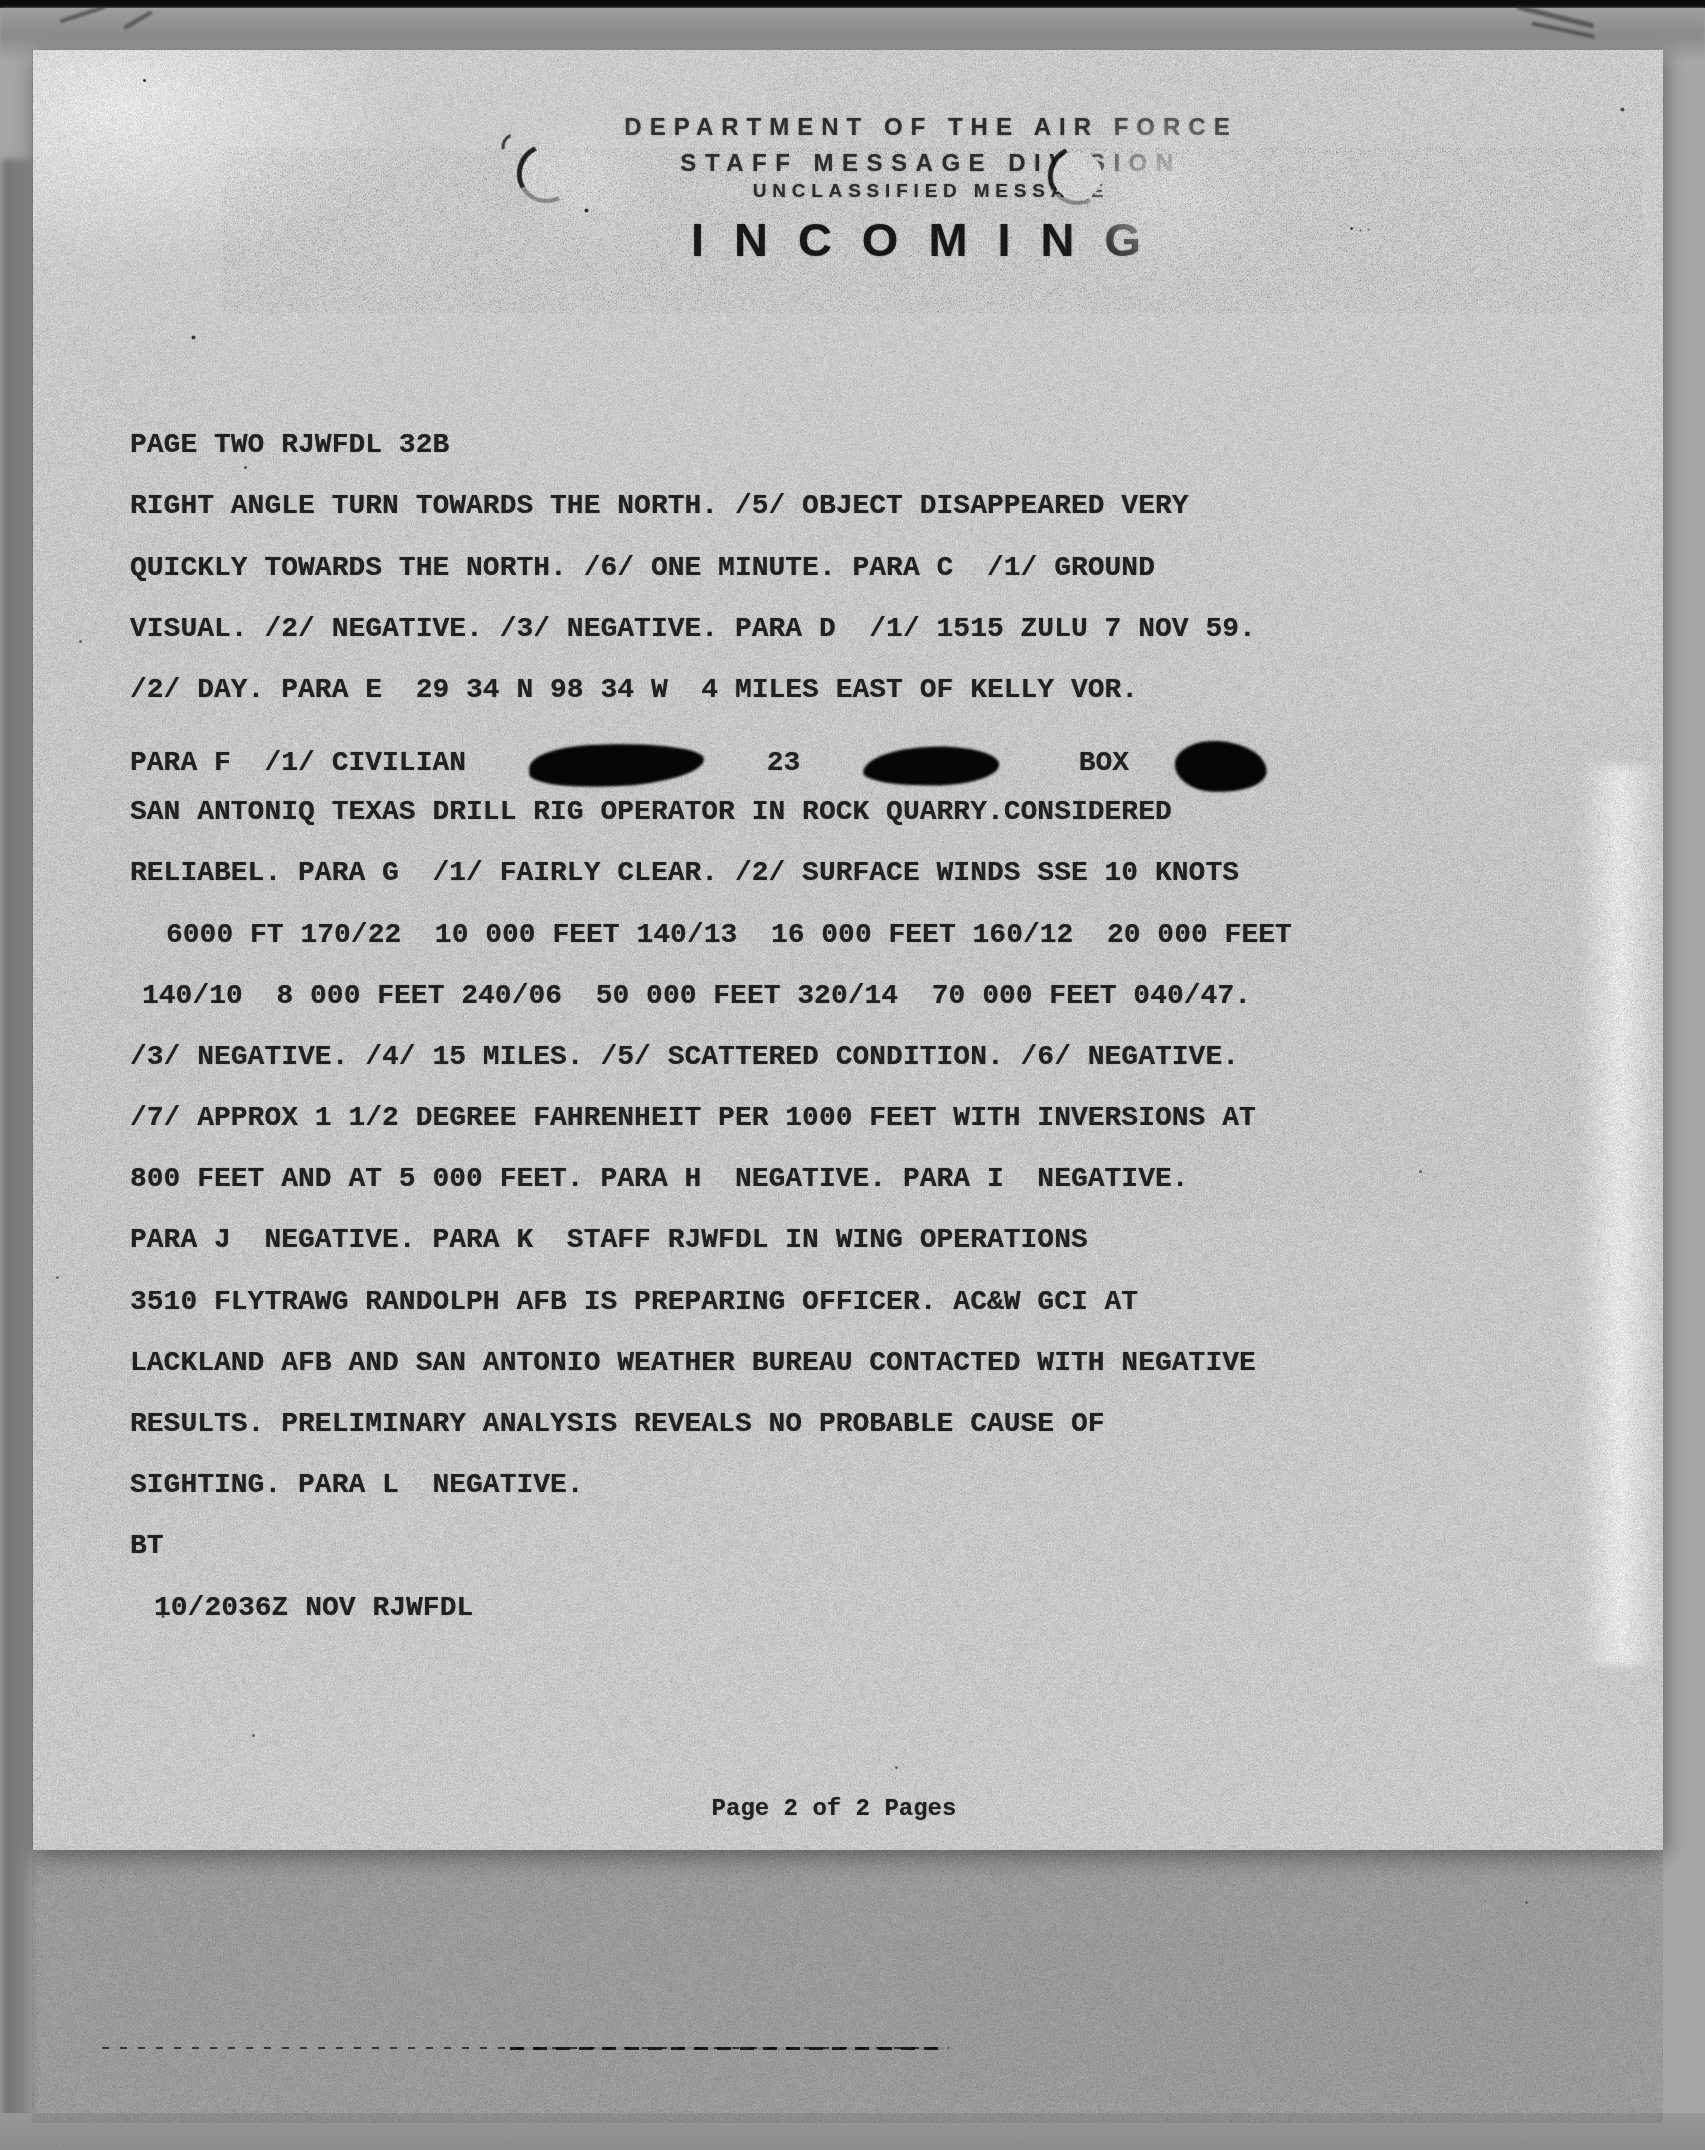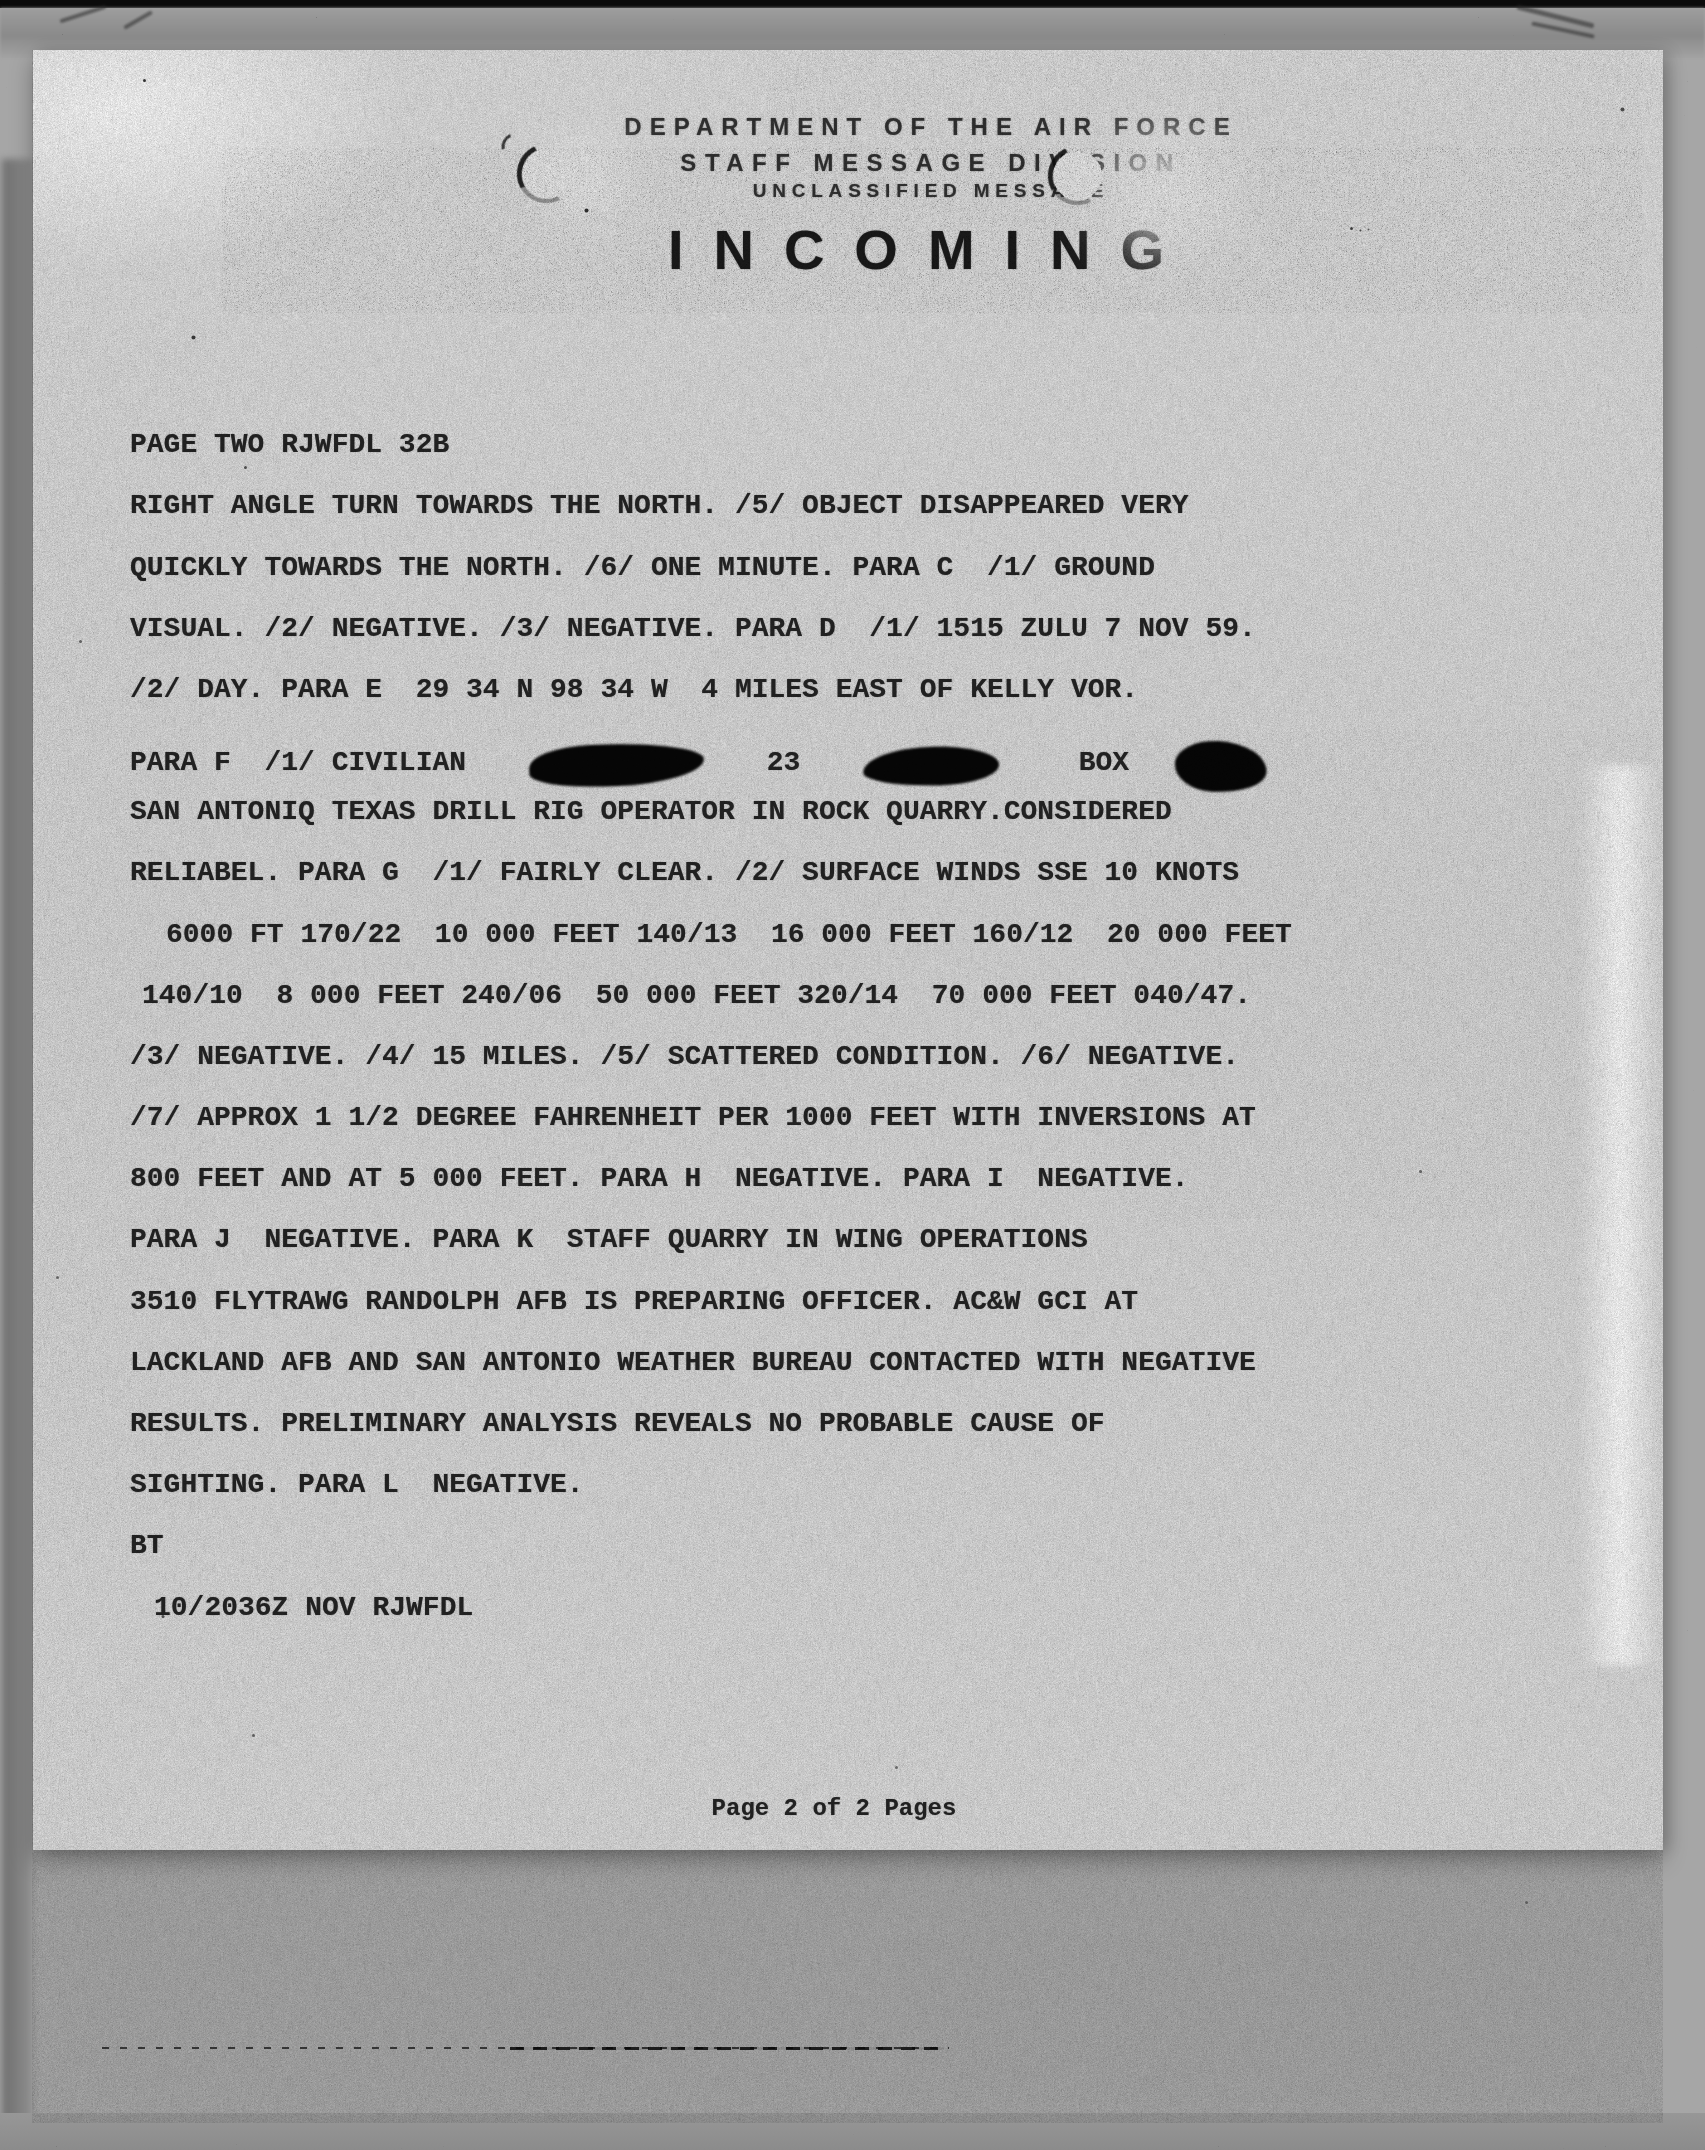--- a/index.html
+++ b/index.html
@@ -33,21 +33,21 @@
     background:linear-gradient(90deg,rgba(255,255,255,0),rgba(255,255,255,.85) 55%,rgba(230,230,230,.25));
     filter:blur(4.2px);}
 
   
   .stamp{position:absolute;left:898px;top:62px;transform:translateX(-50%);
     text-align:center;color:rgba(32,32,32,.82);filter:blur(0.4px);white-space:nowrap;}
   .stamp div{text-shadow:0 0 1.6px rgba(45,45,45,.55);}
   .s1{font-size:24px;font-weight:700;letter-spacing:8px;line-height:29px;}
   .s2{font-size:24px;font-weight:700;letter-spacing:8.5px;line-height:29px;margin-top:7.4px;}
   .s3{font-size:19px;font-weight:700;letter-spacing:5.8px;line-height:25.4px;margin-top:0.5px;}
-  .s4{font-size:56px;font-weight:700;letter-spacing:30px;line-height:53px;margin-top:20px;color:rgba(18,18,18,.92);}
+  .s4{font-size:47px;font-weight:700;letter-spacing:30px;line-height:53px;margin-top:10px;color:rgba(18,18,18,.92);}
 
   
   .punch{position:absolute;width:49px;height:49px;border-radius:50%;background:#e4e4e4;}
   .punch::before{content:'';position:absolute;inset:-4.8px;border-radius:50%;
     border:4.8px solid transparent;border-left:5.8px solid rgba(12,12,12,.88);
     border-bottom:4.8px solid rgba(12,12,12,.35);transform:rotate(18deg);filter:blur(0.6px);}
   .pl{left:489px;top:99px;box-shadow:37px 6.4px 42px 21px rgba(232,232,232,.75);}
   .pr{left:1020px;top:101px;box-shadow:90px 16px 58px 37px rgba(230,230,230,.9);}
   .curl{position:absolute;left:469px;top:83px;width:13.8px;height:18px;border:3.7px solid transparent;
     border-left-color:rgba(25,25,25,.8);border-radius:50%;transform:rotate(28deg);filter:blur(0.5px);}
@@ -129,21 +129,21 @@
         <div class="tw msg-line" style="top: 504px;">QUICKLY TOWARDS THE NORTH. /6/ ONE MINUTE. PARA C  /1/ GROUND</div>
         <div class="tw msg-line" style="top: 565px;">VISUAL. /2/ NEGATIVE. /3/ NEGATIVE. PARA D  /1/ 1515 ZULU 7 NOV 59.</div>
         <div class="tw msg-line" style="top: 626px;">/2/ DAY. PARA E  29 34 N 98 34 W  4 MILES EAST OF KELLY VOR.</div>
         <div class="tw msg-line" style="top: 748px;">SAN ANTONIQ TEXAS DRILL RIG OPERATOR IN ROCK QUARRY.CONSIDERED</div>
         <div class="tw msg-line" style="top: 809px;">RELIABEL. PARA G  /1/ FAIRLY CLEAR. /2/ SURFACE WINDS SSE 10 KNOTS</div>
         <div class="tw msg-line" style="top: 871px; margin-left: 36px;">6000 FT 170/22  10 000 FEET 140/13  16 000 FEET 160/12  20 000 FEET</div>
         <div class="tw msg-line" style="top: 932px; margin-left: 12px;">140/10  8 000 FEET 240/06  50 000 FEET 320/14  70 000 FEET 040/47.</div>
         <div class="tw msg-line" style="top: 993px;">/3/ NEGATIVE. /4/ 15 MILES. /5/ SCATTERED CONDITION. /6/ NEGATIVE.</div>
         <div class="tw msg-line" style="top: 1054px;">/7/ APPROX 1 1/2 DEGREE FAHRENHEIT PER 1000 FEET WITH INVERSIONS AT</div>
         <div class="tw msg-line" style="top: 1115px;">800 FEET AND AT 5 000 FEET. PARA H  NEGATIVE. PARA I  NEGATIVE.</div>
-        <div class="tw msg-line" style="top: 1176px;">PARA J  NEGATIVE. PARA K  STAFF QUARRY IN WING OPERATIONS</div>
+        <div class="tw msg-line" style="top: 1176px;">PARA J  NEGATIVE. PARA K  STAFF RJWFDL IN WING OPERATIONS</div>
         <div class="tw msg-line" style="top: 1238px;">3510 FLYTRAWG RANDOLPH AFB IS PREPARING OFFICER. AC&amp;W GCI AT</div>
         <div class="tw msg-line" style="top: 1299px;">LACKLAND AFB AND SAN ANTONIO WEATHER BUREAU CONTACTED WITH NEGATIVE</div>
         <div class="tw msg-line" style="top: 1360px;">RESULTS. PRELIMINARY ANALYSIS REVEALS NO PROBABLE CAUSE OF</div>
         <div class="tw msg-line" style="top: 1421px;">SIGHTING. PARA L  NEGATIVE.</div>
         <div class="tw msg-line" style="top: 1482px;">BT</div>
         <div class="tw msg-line" style="top: 1544px; margin-left: 24px;">10/2036Z NOV RJWFDL</div>
       </div>
 
     <div class="tw footer-line">Page 2 of 2 Pages</div>
 

